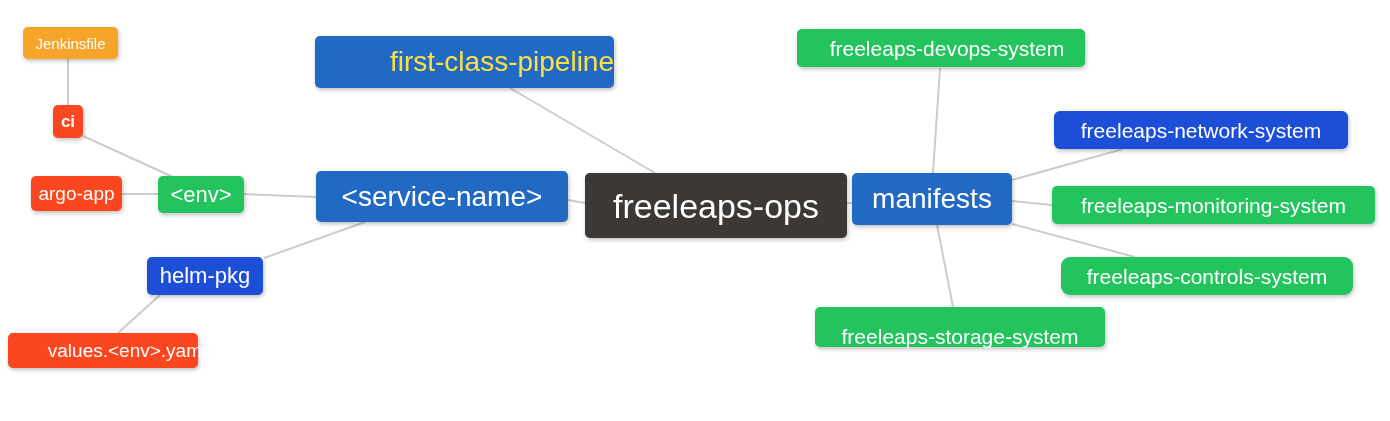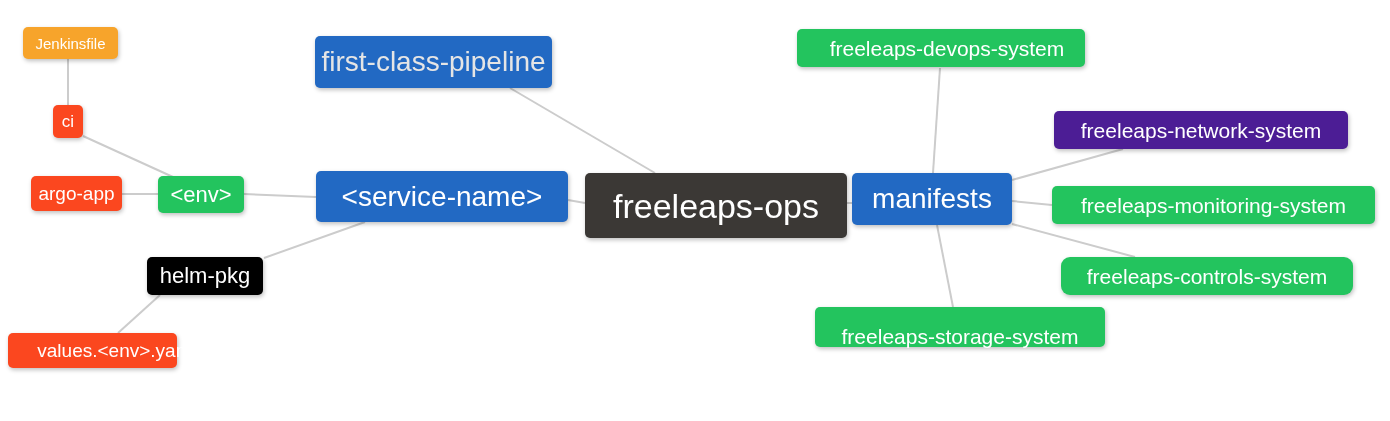--- a/index.html
+++ b/index.html
@@ -56,51 +56,51 @@
       <line x1="847" y1="203" x2="852" y2="203" stroke="#cccccc" stroke-width="2"></line>
       <line x1="933" y1="173" x2="940" y2="68" stroke="#cccccc" stroke-width="2"></line>
       <line x1="1012" y1="180" x2="1123" y2="149" stroke="#cccccc" stroke-width="2"></line>
       <line x1="1012" y1="201" x2="1052" y2="205" stroke="#cccccc" stroke-width="2"></line>
       <line x1="1012" y1="224" x2="1135" y2="257" stroke="#cccccc" stroke-width="2"></line>
       <line x1="937" y1="225" x2="953" y2="307" stroke="#cccccc" stroke-width="2"></line>
     </svg>
 <div class="node" style="left: 23px; top: 27px; width: 95px; height: 32px; background: rgb(247, 164, 43); color: rgb(255, 255, 255); font-size: 15px;">
       <span>Jenkinsfile</span>
     </div>
-    <div class="node" style="left: 53px; top: 105px; width: 30px; height: 33px; background: rgb(251, 71, 31); color: rgb(255, 255, 255); font-size: 17px;">
+    <div class="node" style="left: 53px; top: 105px; width: 30px; height: 33px; background: rgb(251, 71, 31); color: rgb(255, 255, 255); font-size: 17px; font-weight: bold;">
       <span>ci</span>
     </div>
     <div class="node" style="left: 31px; top: 176px; width: 91px; height: 35px; background: rgb(251, 71, 31); color: rgb(255, 255, 255); font-size: 19px;">
       <span>argo-app</span>
     </div>
     <div class="node" style="left: 158px; top: 176px; width: 86px; height: 37px; background: rgb(35, 196, 94); color: rgb(255, 255, 255); font-size: 22px;">
       <span>&lt;env&gt;</span>
     </div>
-    <div class="node" style="left: 147px; top: 257px; width: 116px; height: 38px; background: #000000; color: rgb(255, 255, 255); font-size: 22px;">
+    <div class="node" style="left: 147px; top: 257px; width: 116px; height: 38px; background: #1d4ed8; color: rgb(255, 255, 255); font-size: 22px;">
       <span>helm-pkg</span>
     </div>
-    <div class="node" style="left: 8px; top: 333px; width: 169px; height: 35px; background: rgb(251, 71, 31); color: rgb(255, 255, 255); font-size: 19px; padding-left: 48px;">
+    <div class="node" style="left: 8px; top: 333px; width: 190px; height: 35px; background: rgb(251, 71, 31); color: rgb(255, 255, 255); font-size: 19px; padding-left: 48px;">
       <span>values.&lt;env&gt;.yaml</span>
     </div>
-    <div class="node" style="left: 315px; top: 36px; width: 237px; height: 52px; background: rgb(34, 105, 195); color: #e5e5e5; font-size: 28px;">
+    <div class="node" style="left: 315px; top: 36px; width: 299px; height: 52px; background: rgb(34, 105, 195); color: #fde047; font-size: 28px; justify-content: flex-end;">
       <span>first-class-pipeline</span>
     </div>
     <div class="node" style="left: 316px; top: 171px; width: 252px; height: 51px; background: rgb(34, 105, 195); color: rgb(255, 255, 255); font-size: 28px;">
       <span>&lt;service-name&gt;</span>
     </div>
     <div class="node" style="left: 585px; top: 173px; width: 262px; height: 65px; background: rgb(59, 56, 53); color: rgb(255, 255, 255); font-size: 34px; justify-content: center;">
       <span>freeleaps-ops</span>
     </div>
     <div class="node" style="left: 852px; top: 173px; width: 160px; height: 52px; background: rgb(34, 105, 195); color: rgb(255, 255, 255); font-size: 28px;">
       <span>manifests</span>
     </div>
     <div class="node" style="left: 797px; top: 29px; width: 288px; height: 38px; background: rgb(35, 196, 94); color: rgb(255, 255, 255); font-size: 21px; padding-left: 12px;">
       <span>freeleaps-devops-system</span>
     </div>
-    <div class="node" style="left: 1054px; top: 111px; width: 294px; height: 38px; background: #4c1d95; color: rgb(255, 255, 255); font-size: 21px;">
+    <div class="node" style="left: 1054px; top: 111px; width: 294px; height: 38px; background: #1d4ed8; color: rgb(255, 255, 255); font-size: 21px; border-radius: 6px;">
       <span>freeleaps-network-system</span>
     </div>
     <div class="node" style="left: 1052px; top: 186px; width: 323px; height: 38px; background: rgb(35, 196, 94); color: rgb(255, 255, 255); font-size: 21px;">
       <span>freeleaps-monitoring-system</span>
     </div>
     <div class="node" style="left: 1061px; top: 257px; width: 292px; height: 38px; background: rgb(35, 196, 94); color: rgb(255, 255, 255); font-size: 21px; border-radius: 9px;">
       <span>freeleaps-controls-system</span>
     </div>
     <div class="node" style="left: 815px; top: 307px; width: 290px; height: 40px; background: rgb(35, 196, 94); color: rgb(255, 255, 255); font-size: 21px; align-items: flex-end;">
       <span>freeleaps-storage-system</span>

